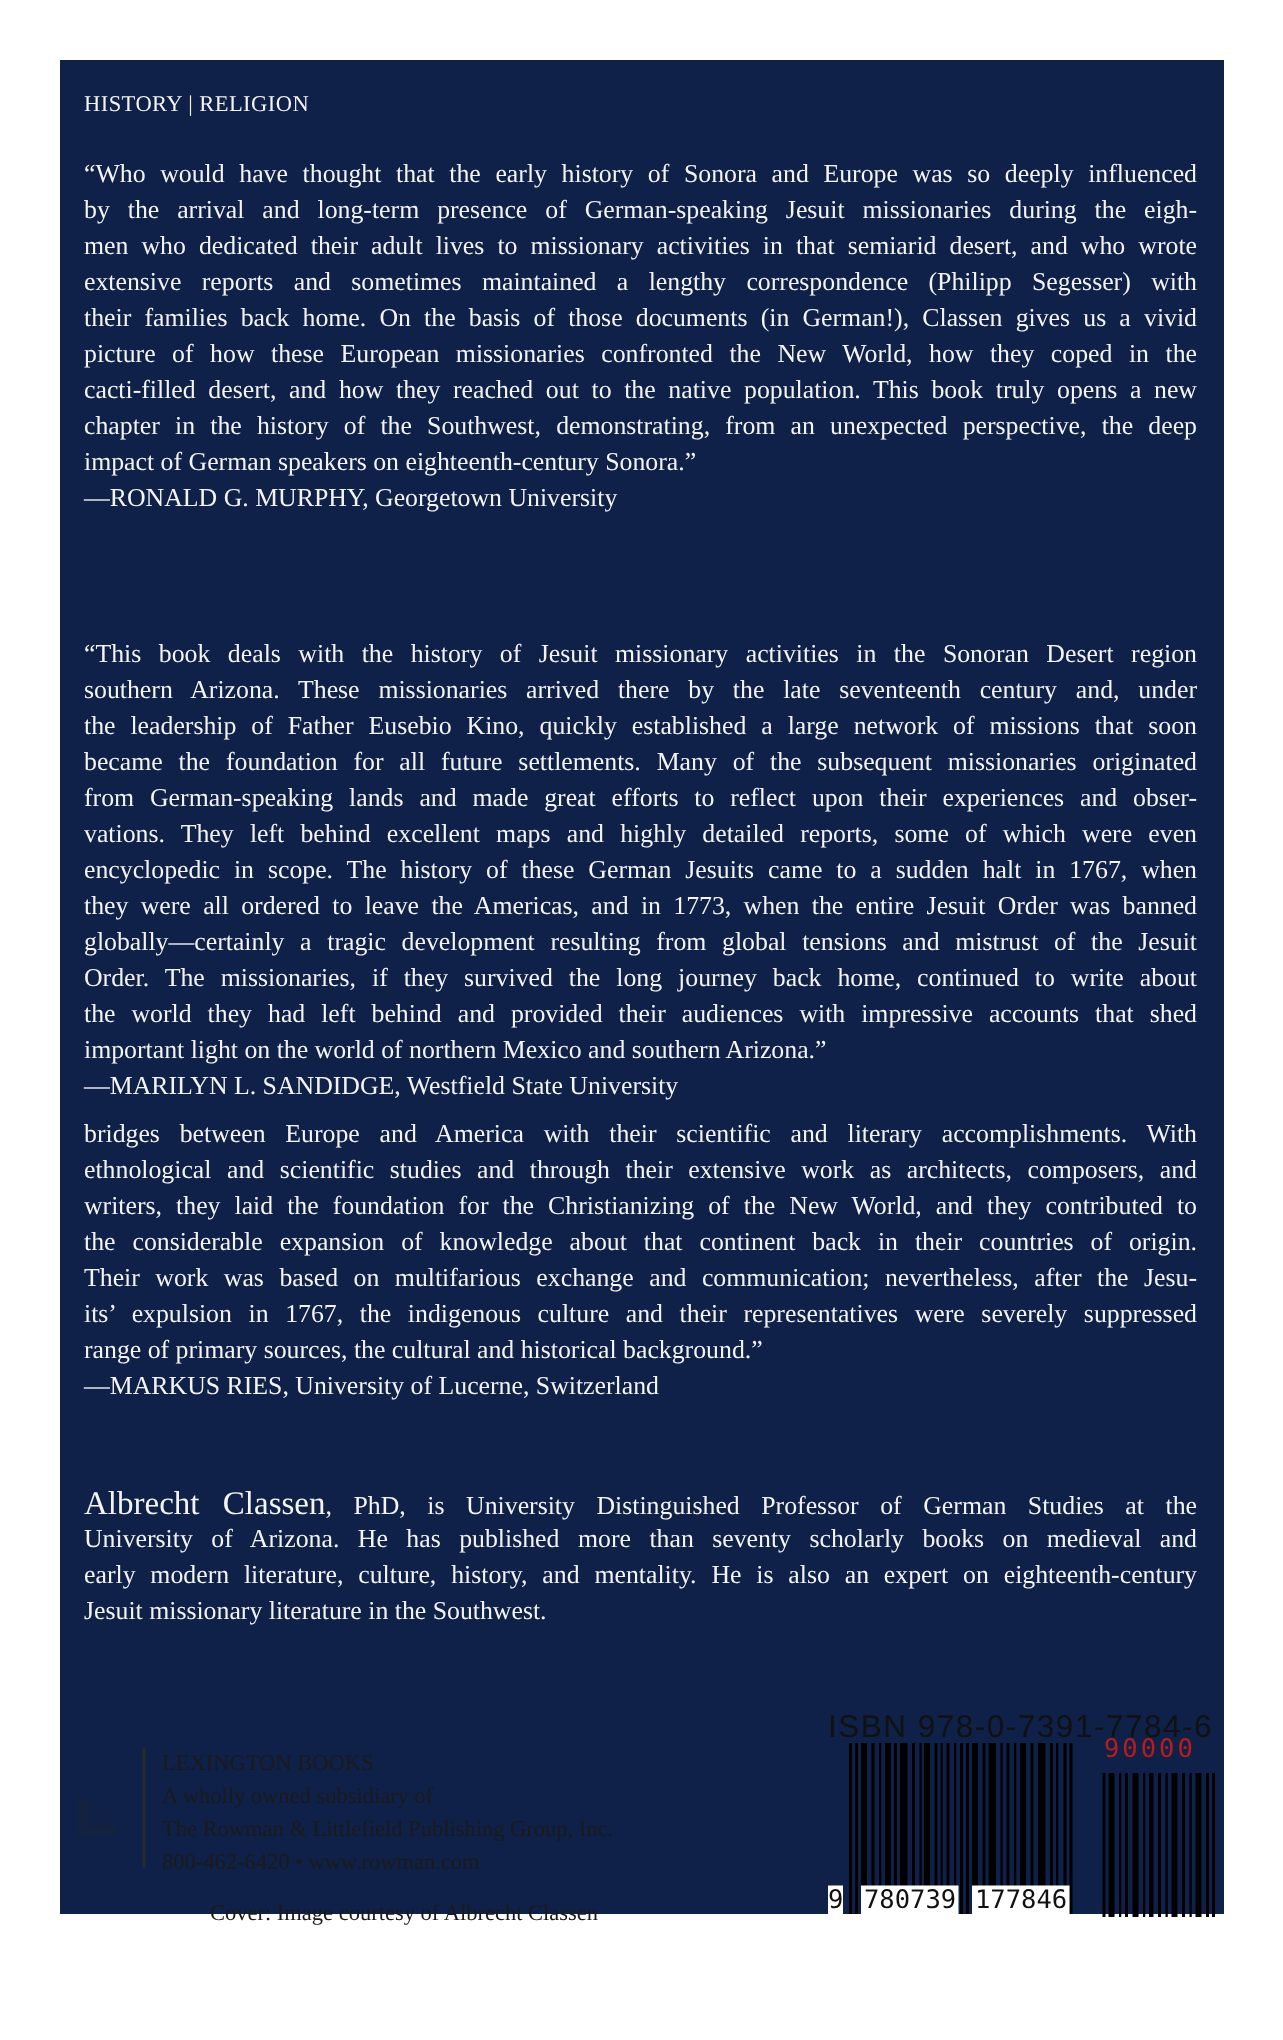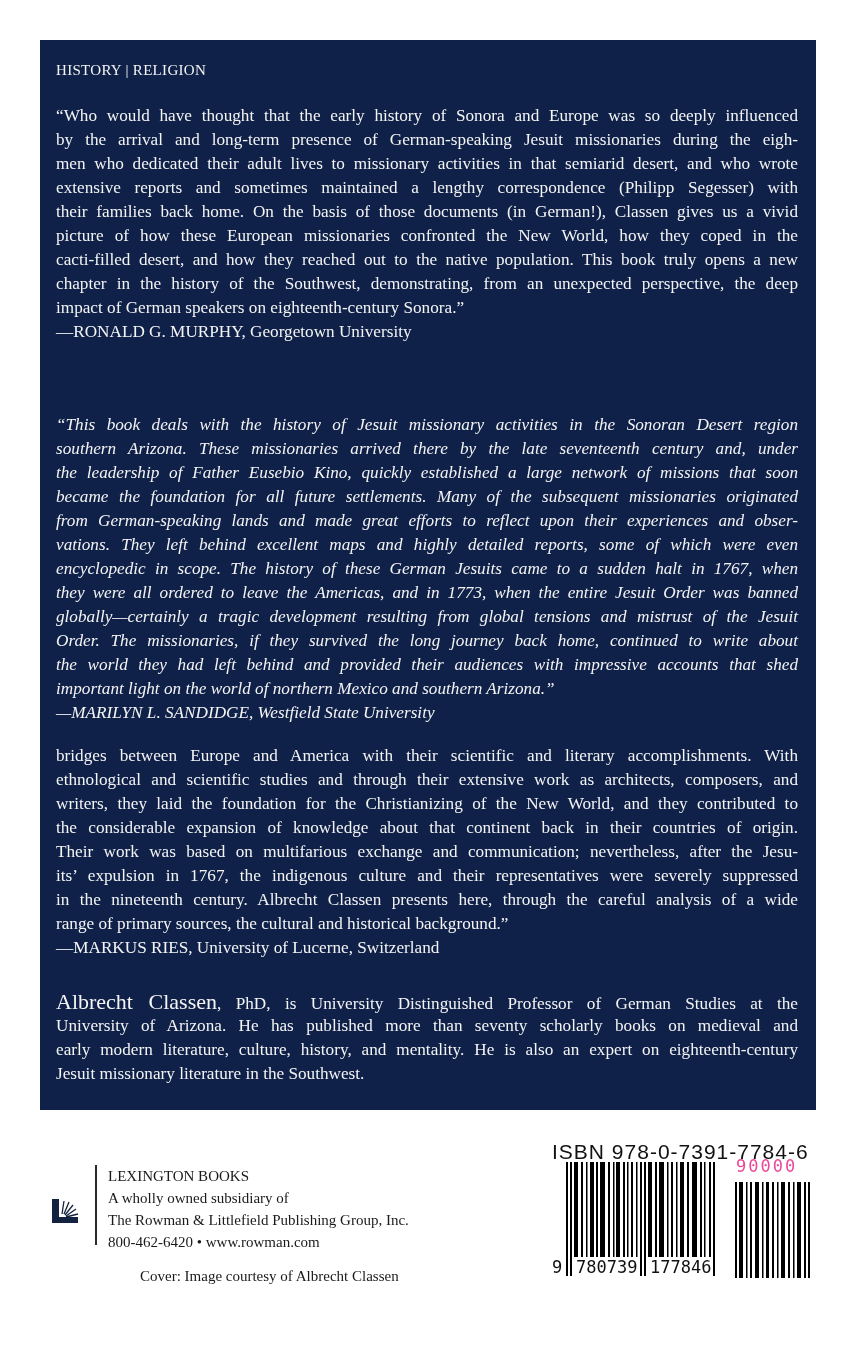--- a/index.html
+++ b/index.html
@@ -1,35 +1,35 @@
 <!DOCTYPE html>
 <html><head>
 <meta charset="utf-8">
 <style>
   html,body{margin:0;padding:0;background:#fff;}
   body{width:855px;height:1360px;position:relative;overflow:hidden;font-family:"Liberation Serif","DejaVu Serif",serif;}
-  .panel{position:absolute;left:40px;top:40px;width:776px;height:1070px;background:#0f2149;color:#f4f4f4;}
+  .panel{position:absolute;left:40px;top:40px;width:776px;height:1236px;background:#0f2149;color:#f4f4f4;}
   .cat{position:absolute;left:16px;top:22px;font-size:15px;letter-spacing:0.3px;}
   .quote{position:absolute;left:16px;width:742px;font-size:17.2px;line-height:24px;}
   .quote .ln{display:block;text-align:justify;text-align-last:justify;white-space:nowrap;height:24px;}
   .quote .ln.last{text-align-last:left;}
   .attr{display:block;height:24px;}
   .bio{position:absolute;left:16px;top:950px;width:742px;font-size:17.2px;line-height:24px;}
   .bio .name{font-size:22px;}
   .bio .ln{display:block;text-align:justify;text-align-last:justify;white-space:nowrap;height:24px;}
   .bio .ln.last{text-align-last:left;}
   .pub{position:absolute;left:40px;top:1165px;}
   .logo{position:absolute;left:12px;top:32px;width:32px;height:30px;}
   .vbar{position:absolute;left:55px;top:0;width:2px;height:80px;background:#2a2a2a;}
   .pubtext{position:absolute;left:68px;top:0;font-size:15px;line-height:22px;color:#1a1a1a;white-space:nowrap;}
   .pubtext .row{display:block;}
   .cover{position:absolute;left:108px;top:1268px;font-size:15px;color:#1a1a1a;white-space:nowrap;margin-left:32px;}
   .barcode{position:absolute;left:552px;top:1140px;width:262px;height:140px;}
   .isbn{position:absolute;left:0;top:0;font-family:Liberation Sans, sans-serif;font-size:21px;letter-spacing:1px;color:#111;white-space:nowrap;}
-  .addon{position:absolute;left:184px;top:16px;font-family:"DejaVu Sans Mono",monospace;font-size:17px;letter-spacing:2px;color:#ec4899;}
+  .addon{position:absolute;left:184px;top:16px;font-family:"DejaVu Sans Mono",monospace;font-size:17px;letter-spacing:2px;color:#b91c1c;}
   .bars{position:absolute;left:0;top:0;}
   .num{position:absolute;font-family:"DejaVu Sans Mono",monospace;font-size:17px;color:#111;background:#fff;}
 </style>
 </head>
 <body>
 
 <div class="panel">
   <div class="cat">HISTORY | RELIGION</div>
 
   <div class="quote" style="top:64px;">
@@ -38,21 +38,21 @@
     <span class="ln">men who dedicated their adult lives to missionary activities in that semiarid desert, and who wrote</span>
     <span class="ln">extensive reports and sometimes maintained a lengthy correspondence (Philipp Segesser) with</span>
     <span class="ln">their families back home. On the basis of those documents (in German!), Classen gives us a vivid</span>
     <span class="ln">picture of how these European missionaries confronted the New World, how they coped in the</span>
     <span class="ln">cacti-filled desert, and how they reached out to the native population. This book truly opens a new</span>
     <span class="ln">chapter in the history of the Southwest, demonstrating, from an unexpected perspective, the deep</span>
     <span class="ln last">impact of German speakers on eighteenth-century Sonora.”</span>
     <span class="attr">—RONALD G. MURPHY, Georgetown University</span>
   </div>
 
-  <div class="quote" style="top:373px;font-style:italic;">
+  <div class="quote" style="top:384px;">
     <span class="ln">“This book deals with the history of Jesuit missionary activities in the Sonoran Desert region</span>
     <span class="ln">southern Arizona. These missionaries arrived there by the late seventeenth century and, under</span>
     <span class="ln">the leadership of Father Eusebio Kino, quickly established a large network of missions that soon</span>
     <span class="ln">became the foundation for all future settlements. Many of the subsequent missionaries originated</span>
     <span class="ln">from German-speaking lands and made great efforts to reflect upon their experiences and obser-</span>
     <span class="ln">vations. They left behind excellent maps and highly detailed reports, some of which were even</span>
     <span class="ln">encyclopedic in scope. The history of these German Jesuits came to a sudden halt in 1767, when</span>
     <span class="ln">they were all ordered to leave the Americas, and in 1773, when the entire Jesuit Order was banned</span>
     <span class="ln">globally—certainly a tragic development resulting from global tensions and mistrust of the Jesuit</span>
     <span class="ln">Order. The missionaries, if they survived the long journey back home, continued to write about</span>
@@ -61,21 +61,20 @@
     <span class="attr">—MARILYN L. SANDIDGE, Westfield State University</span>
   </div>
 
   <div class="quote" style="top:704px;">
     <span class="ln">bridges between Europe and America with their scientific and literary accomplishments. With</span>
     <span class="ln">ethnological and scientific studies and through their extensive work as architects, composers, and</span>
     <span class="ln">writers, they laid the foundation for the Christianizing of the New World, and they contributed to</span>
     <span class="ln">the considerable expansion of knowledge about that continent back in their countries of origin.</span>
     <span class="ln">Their work was based on multifarious exchange and communication; nevertheless, after the Jesu-</span>
     <span class="ln">its’ expulsion in 1767, the indigenous culture and their representatives were severely suppressed</span>
-    <span class="ln">in the nineteenth century. Albrecht Classen presents here, through the careful analysis of a wide</span>
     <span class="ln last">range of primary sources, the cultural and historical background.”</span>
     <span class="attr">—MARKUS RIES, University of Lucerne, Switzerland</span>
   </div>
 
   <div class="bio">
     <span class="ln"><span class="name">Albrecht Classen</span><span>, PhD, is University Distinguished Professor of German Studies at the</span></span>
     <span class="ln">University of Arizona. He has published more than seventy scholarly books on medieval and</span>
     <span class="ln">early modern literature, culture, history, and mentality. He is also an expert on eighteenth-century</span>
     <span class="ln last">Jesuit missionary literature in the Southwest.</span>
   </div>

